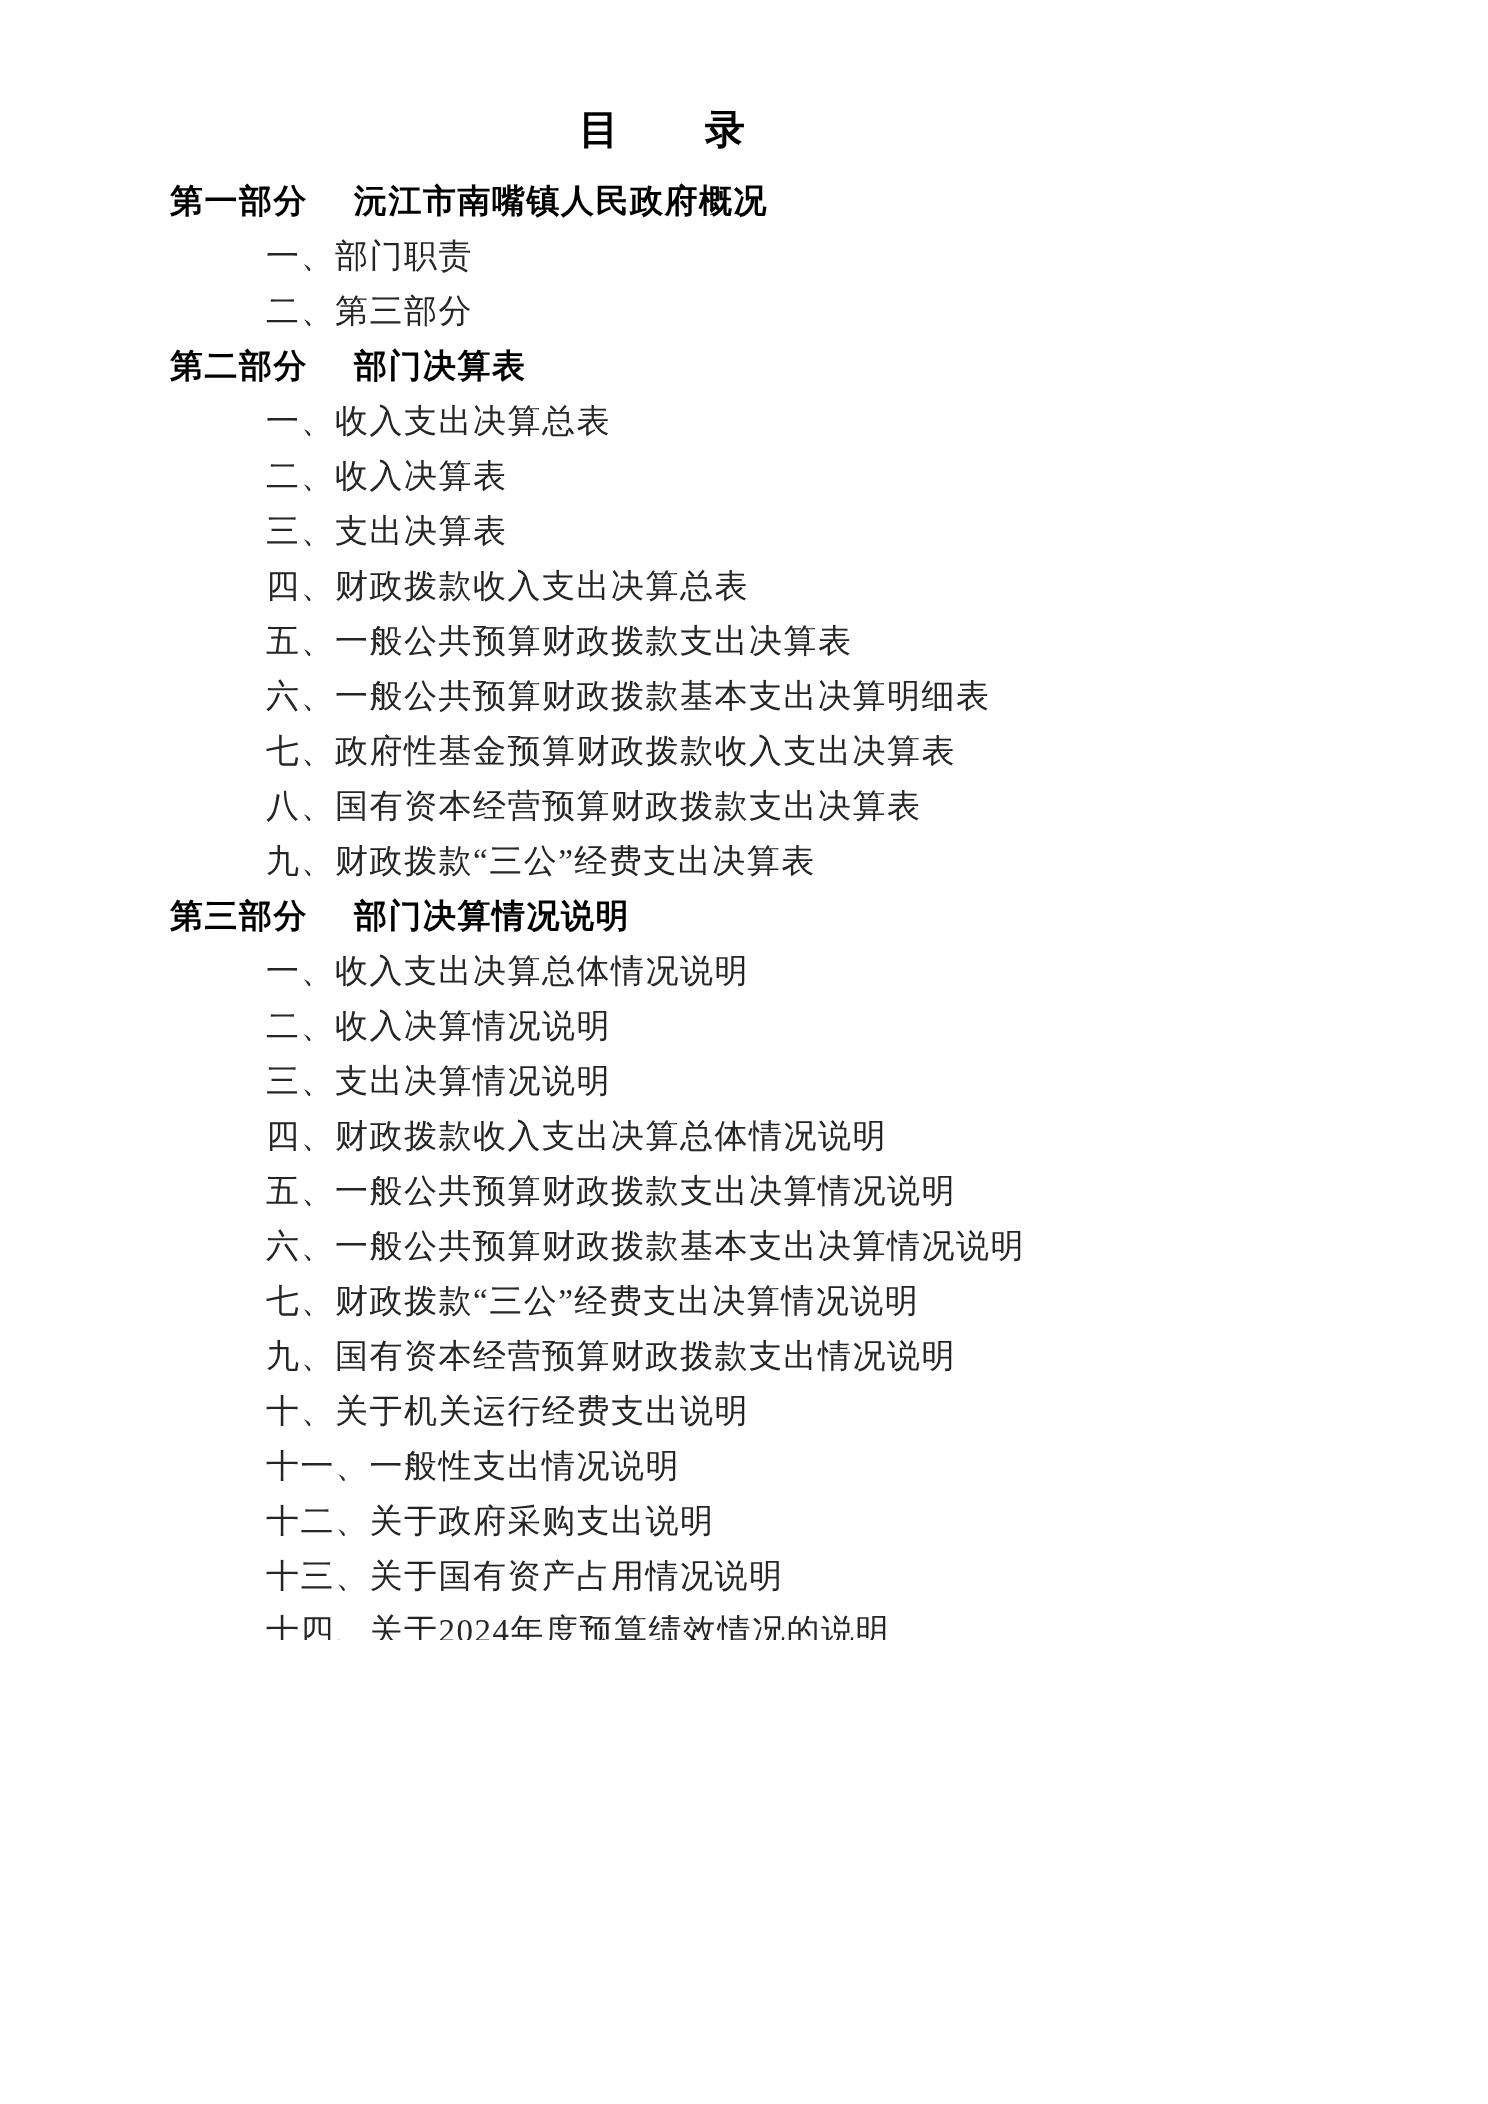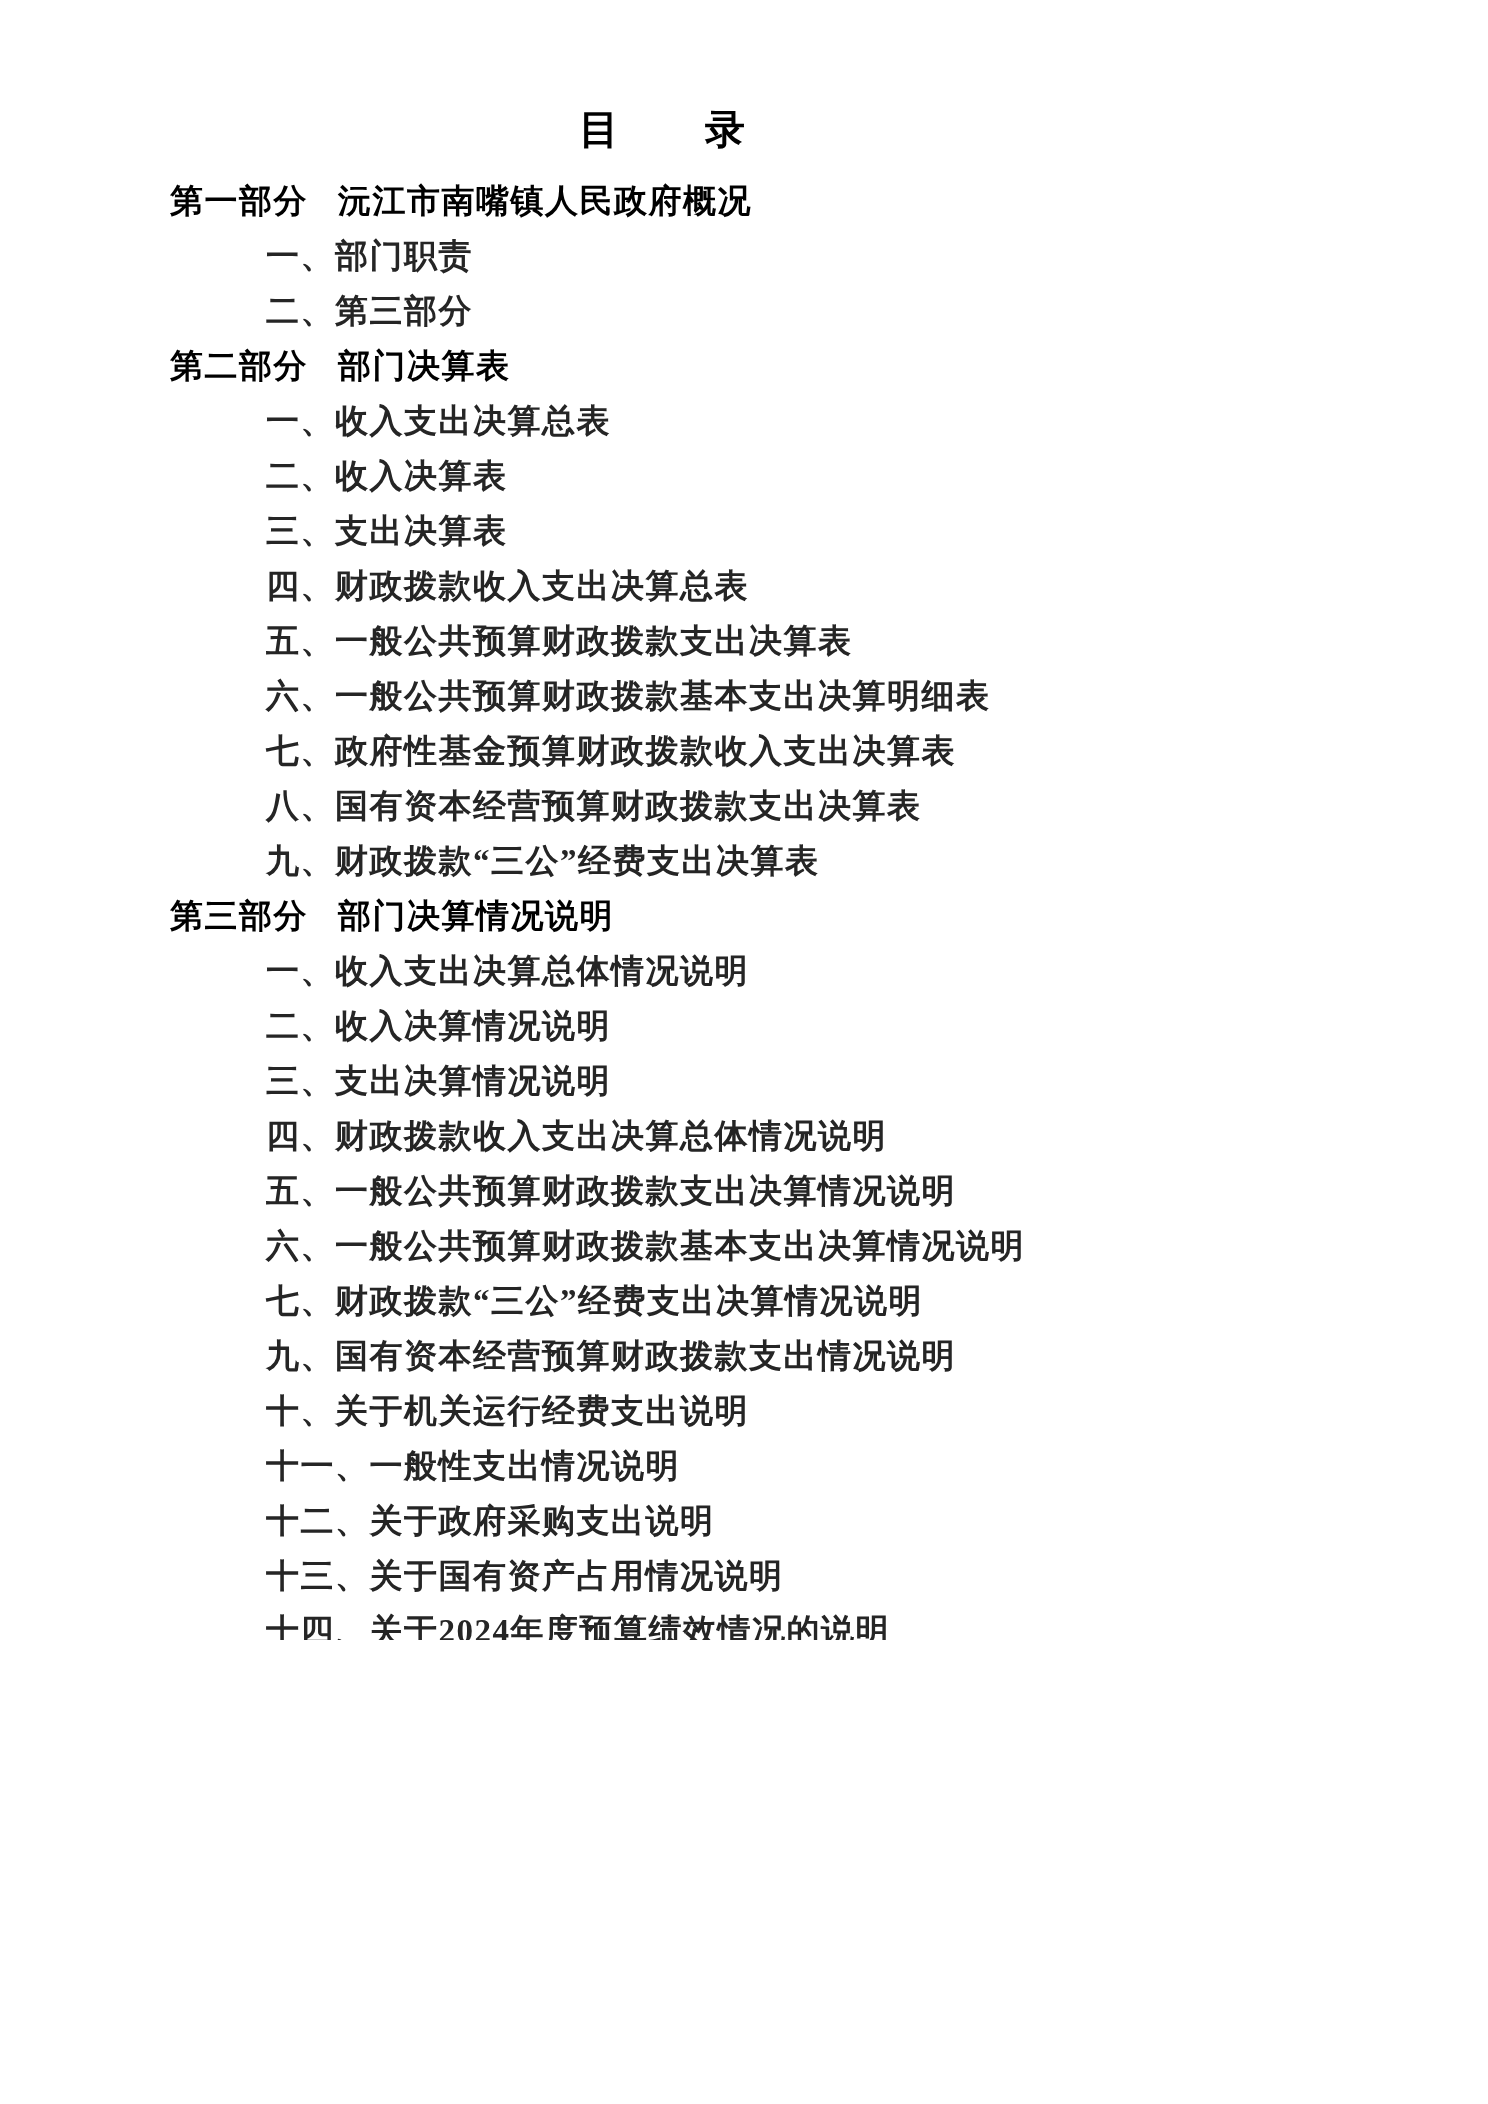--- a/index.html
+++ b/index.html
@@ -48,26 +48,26 @@
     line-height: 55px;
     font-size: 33px;
     letter-spacing: 1.5px;
     white-space: nowrap;
   }
   .toc-heading {
     font-weight: bold;
     color: #000000;
   }
   .toc-heading .sec-label {
-    margin-right: 30px;
+    margin-right: 46px;
     text-align: right;
   }
   .toc-item {
     padding-left: 96px;
-    font-weight: bold;
+    font-weight: normal;
     color: #252525;
   }
   .footer {
     position: absolute;
     top: 1946px;
     left: 0;
     width: 100%;
     text-align: center;
     font-size: 26px;
     line-height: 30px;

